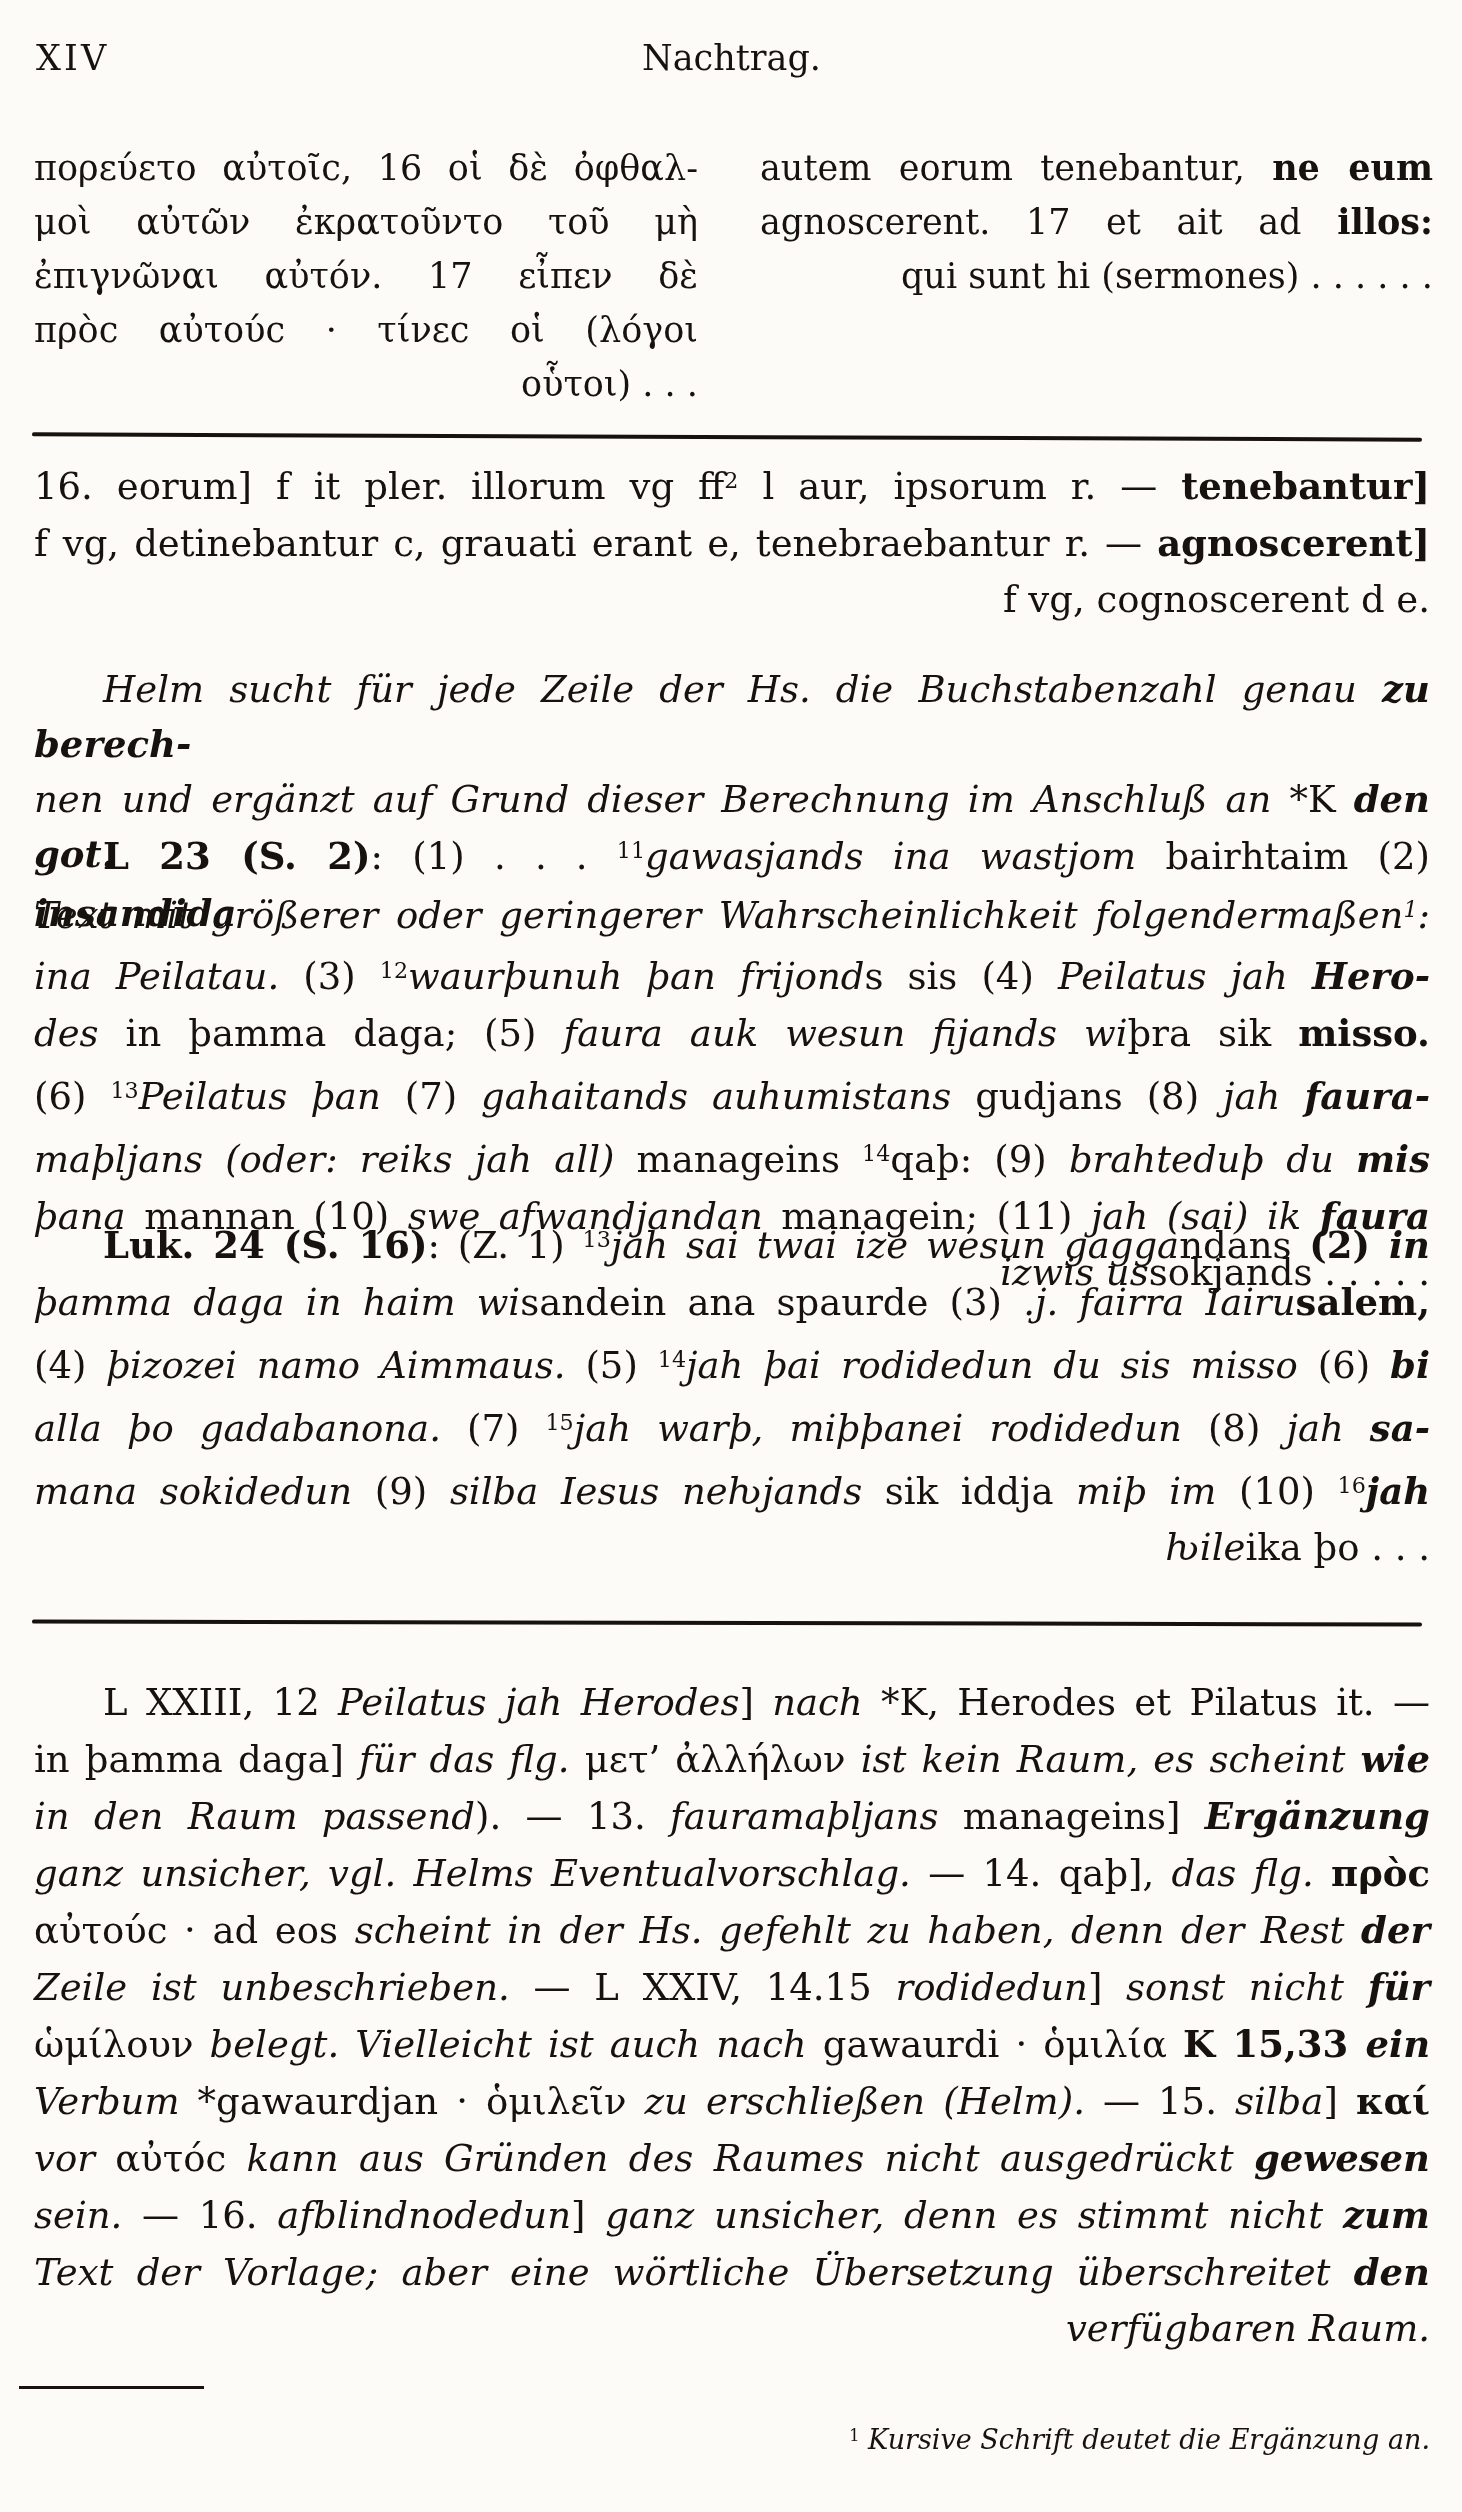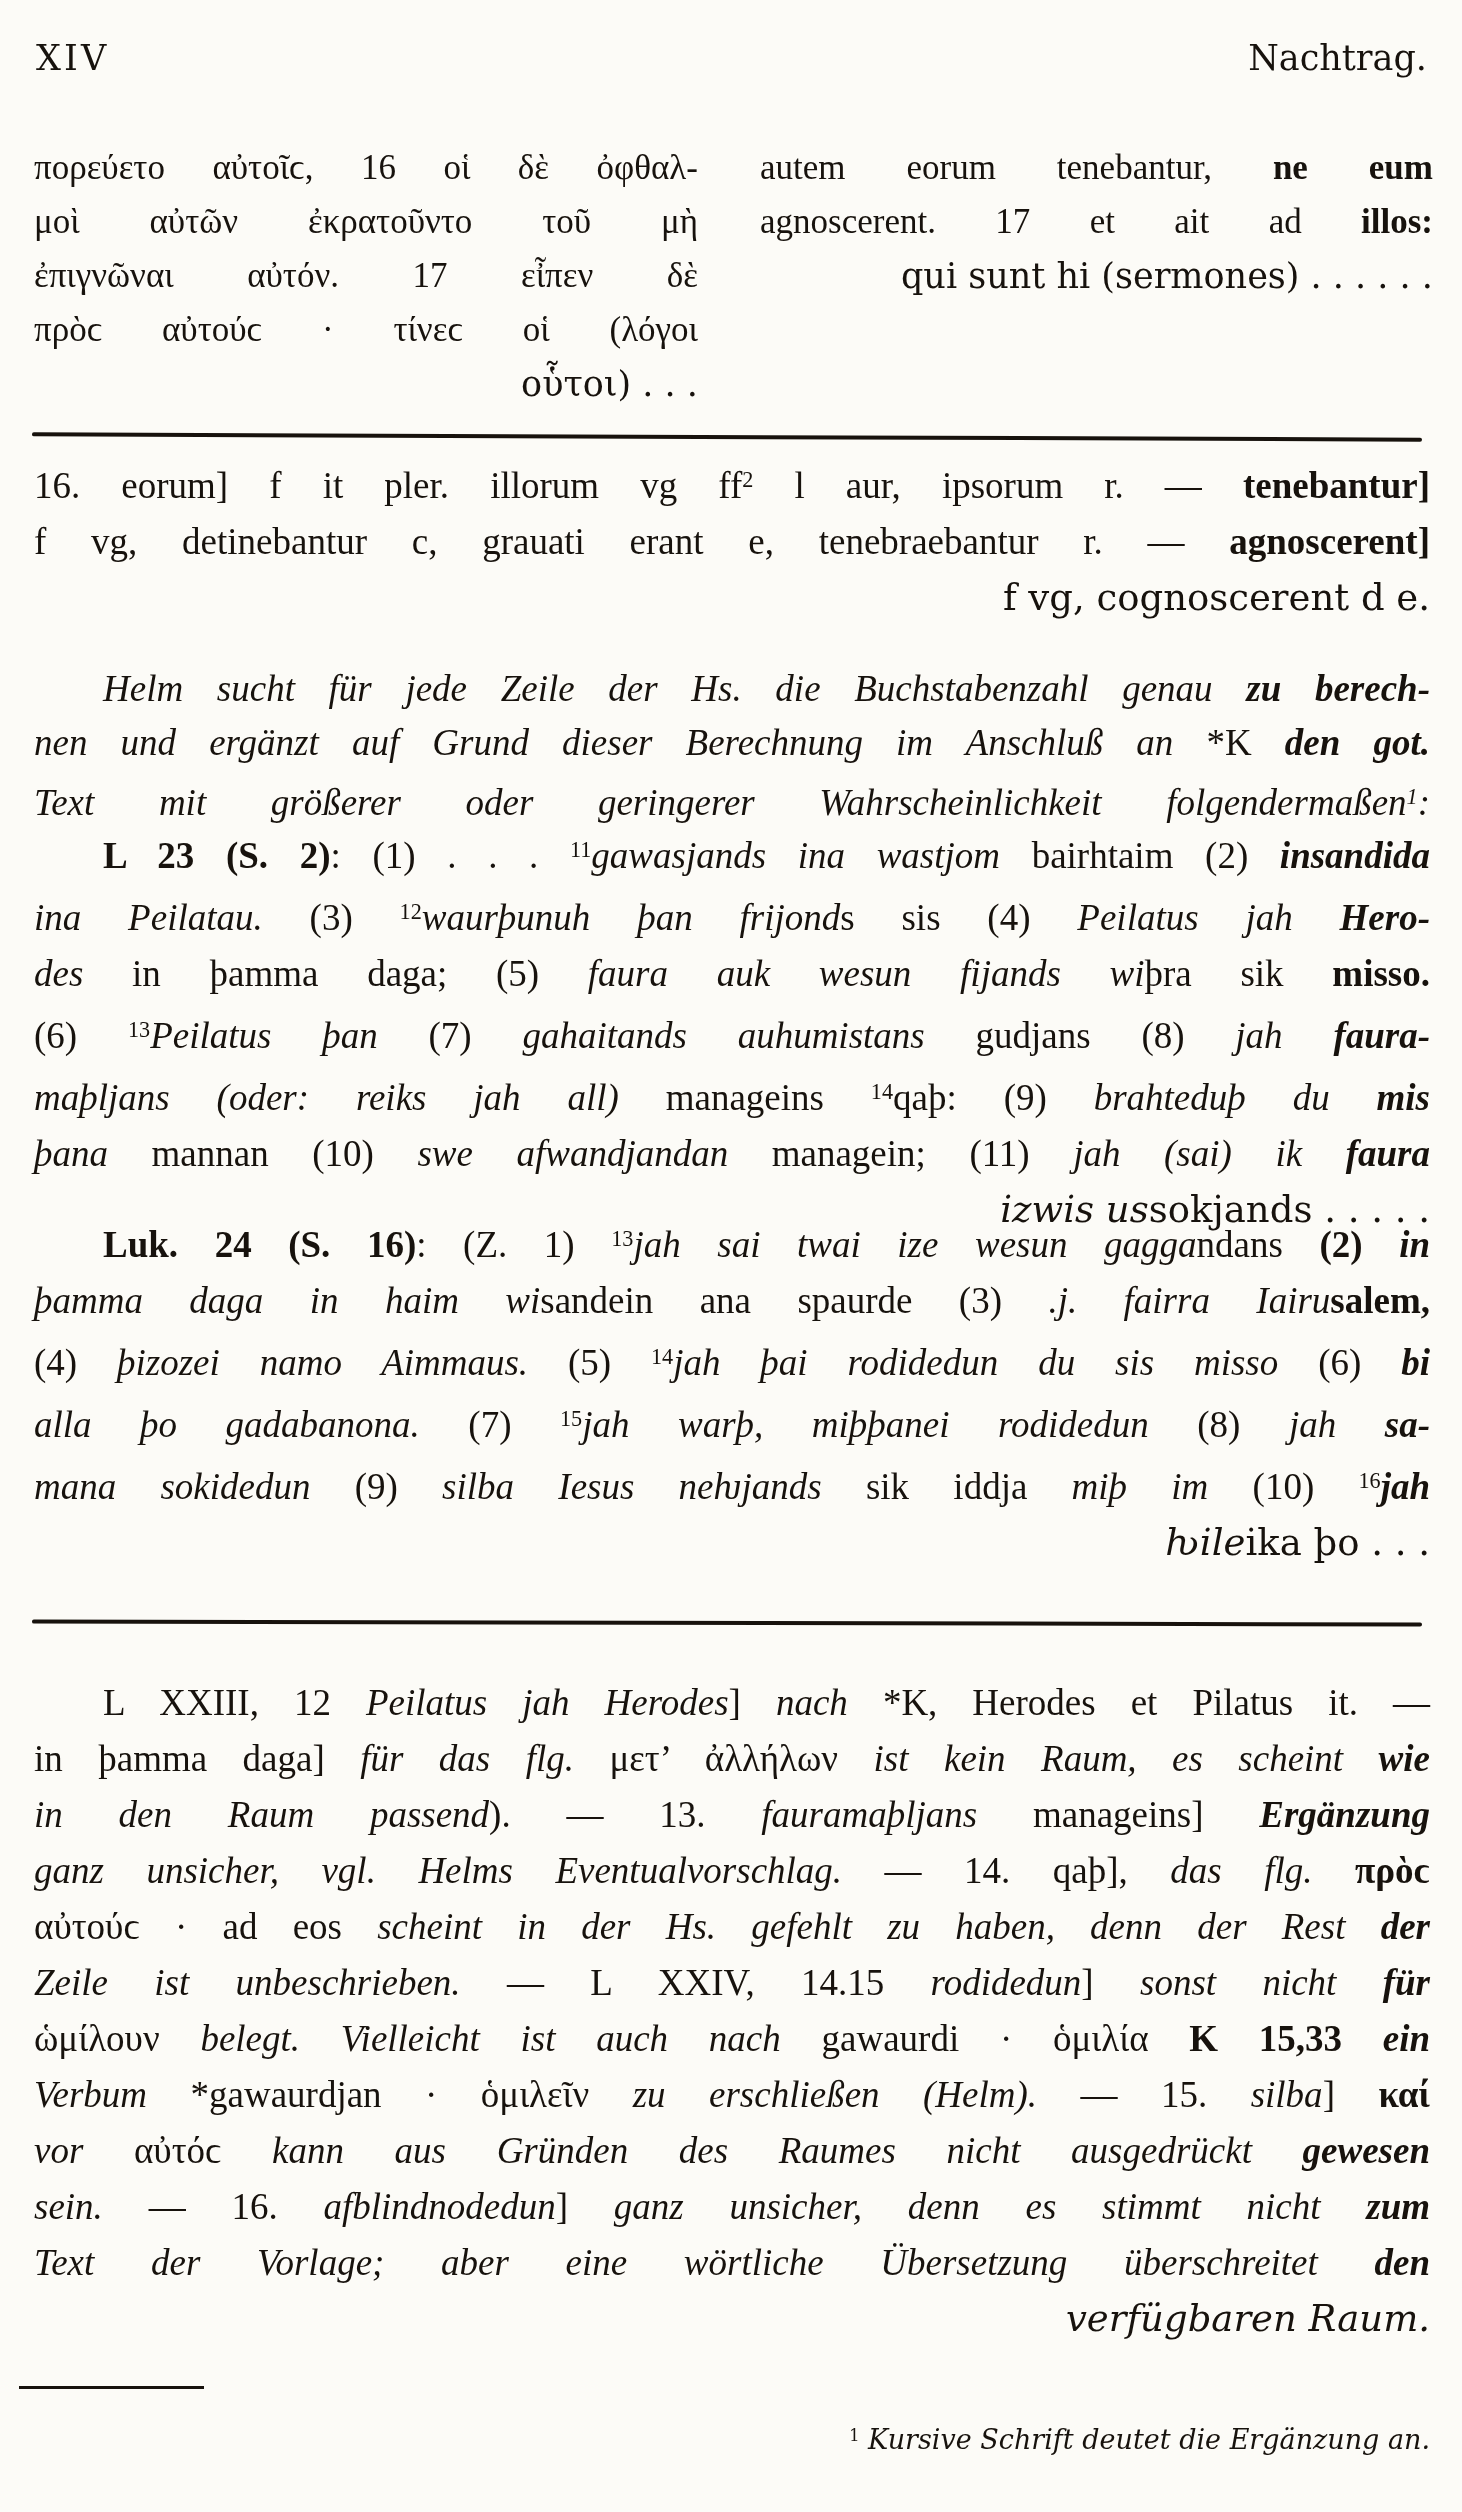--- a/index.html
+++ b/index.html
@@ -5,37 +5,37 @@
   html,body{margin:0;padding:0;}
   body{
     width:1463px;height:2512px;position:relative;
     background:#fcfbf7;color:#17120d;
     font-family:"DejaVu Serif","DejaVu Sans",serif;
     overflow:hidden;
   }
   .page{position:absolute;inset:0;}
   .pagehead{position:absolute;top:38px;left:36px;right:36px;height:47px;font-size:35px;}
   .pgnum{position:absolute;left:0;top:0;letter-spacing:3.1px;}
-  .runtitle{position:absolute;left:0;right:0;top:0;text-align:right;}
+  .runtitle{position:absolute;left:0;right:0;top:0;text-align:center;}
   .col{position:absolute;top:141px;font-size:35px;line-height:54px;}
   .greek{left:34px;width:664px;}
   .latin{left:760px;width:673px;}
   .blk{position:absolute;left:34px;width:1396px;font-size:37px;line-height:56px;}
   .apparatus{top:452px;}
   .helm{top:662px;line-height:54px;}
   .l23{top:822px;}
   .luk24{top:1211px;}
   .commentary{top:1647px;margin-top:28px;}
   .footnote{top:2411px;font-size:27px;line-height:49px;}
   .rule{position:absolute;left:32px;width:1390px;height:4.3px;background:#17120d;border-radius:1.9px;}
   .rule1{top:435px;transform:rotate(0.22deg);}
   .rule2{top:1621px;transform:rotate(0.12deg);}
   .fnrule{position:absolute;left:18.5px;top:2386px;width:185px;height:2.5px;background:#17120d;}
   .tline{text-align:right;}
-  .tline.just{text-align:justify;text-align-last:justify;font-family:Liberation Serif, serif;}
+  .tline.just{text-align:justify;text-align-last:justify;}
   .s-r{font-style:normal;font-weight:400;}
   .s-i{font-style:italic;font-weight:400;}
   .s-b{font-style:normal;font-weight:700;}
   .s-bi{font-style:italic;font-weight:700;}
   .s-sup,.s-isup,.s-bisup{font-size:0.60em;vertical-align:0.5em;}
   .s-sup{font-style:normal;font-weight:400;}
   .s-isup{font-style:italic;}
 </style>
 </head>
 <body>

